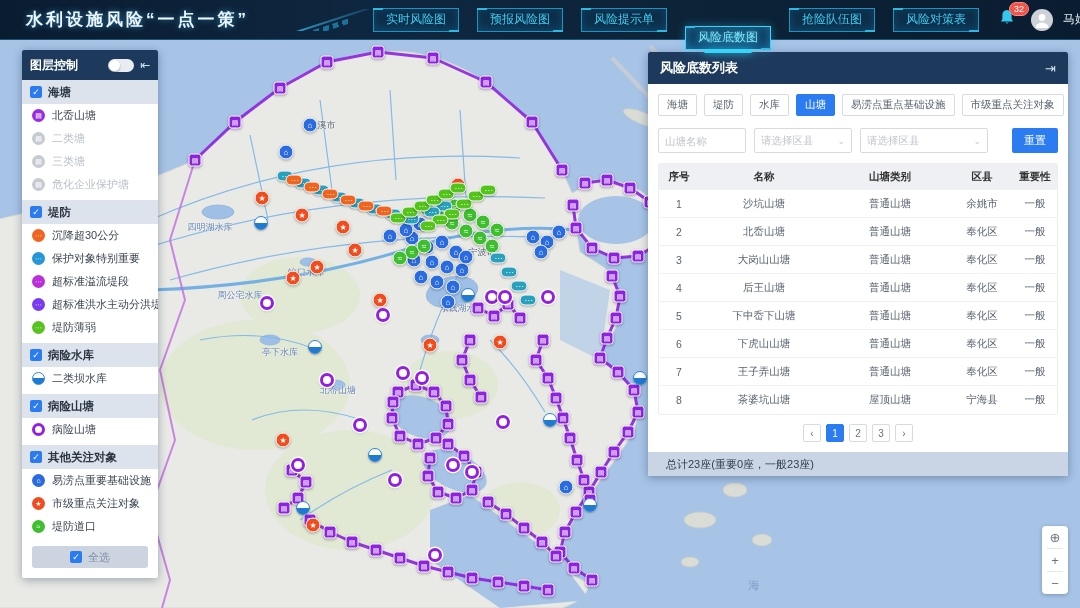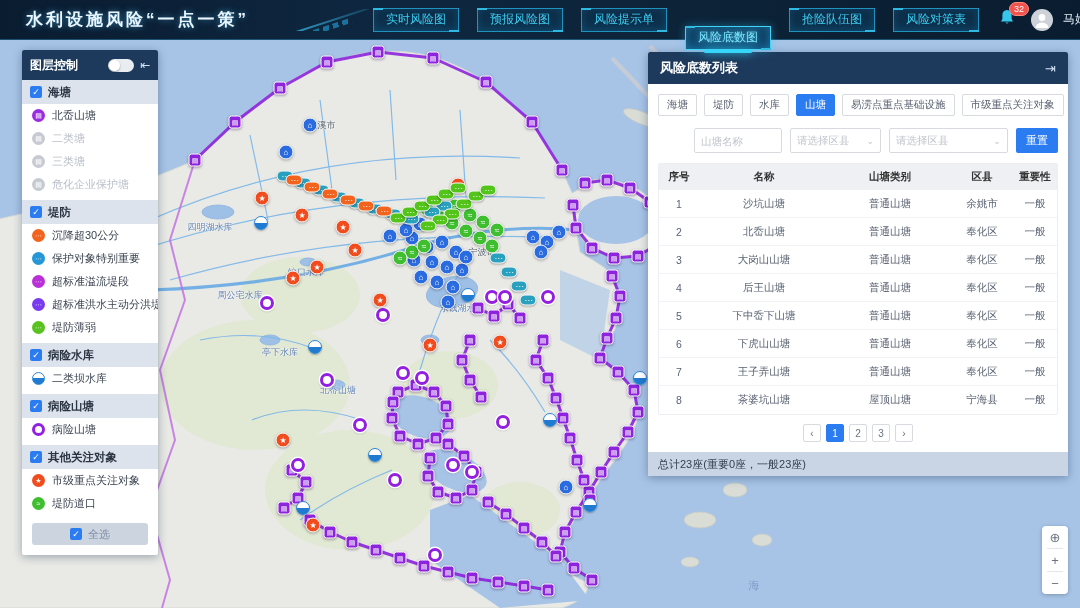--- a/index.html
+++ b/index.html
@@ -84,41 +84,41 @@
   
   .risk-panel { position:absolute; left:648px; top:52px; width:420px; z-index:20; background:#fff; border-radius:2px;
     overflow:hidden; box-shadow:0 2px 10px rgba(10,30,60,.35); }
   .rp-header { height:32px; background:#1d3a5c; display:flex; align-items:center; padding:0 12px; }
   .rp-title { color:#fff; font-size:13px; font-weight:bold; flex:1; }
   .rp-collapse { color:#cfe0f2; font-size:13px; cursor:pointer; }
   .rp-tabs { display:flex; gap:7px; padding:10px 10px 8px; }
   .rtab { height:22px; padding:0 8px; display:flex; align-items:center; border:1px solid #d7dade; border-radius:2px;
     font-size:10.5px; color:#5a6372; cursor:pointer; white-space:nowrap; background:#fff; }
   .rtab.active { background:#2b7cf0; border-color:#2b7cf0; color:#fff; }
-  .rp-filters { display:flex; gap:8px; padding:4px 10px 10px; align-items:center;margin-left:36px; }
+  .rp-filters { display:flex; gap:8px; padding:4px 10px 10px; align-items:center; }
   .f-input { width:88px; height:25px; border:1px solid #d7dade; border-radius:2px; font-size:10.5px; padding:0 6px;
     color:#333; outline:none; font-family:inherit; }
   .f-input::placeholder { color:#c0c4cc; }
   .f-select { height:25px; border:1px solid #d7dade; border-radius:2px; display:flex; align-items:center;
     justify-content:space-between; padding:0 6px; color:#c0c4cc; font-size:10.5px; cursor:pointer; }
   .f-select .chev { color:#c0c4cc; font-size:9px; }
   .f-sel-district { width:98px; } .f-sel-importance { width:128px; }
   .reset-btn { margin-left:auto; width:46px; height:25px; background:#2b7cf0; color:#fff; font-size:11px; border:none;
     border-radius:2px; cursor:pointer; font-family:inherit; }
   .rp-table { margin:0 10px; border:1px solid #eceef2; border-radius:2px; overflow:hidden; }
   .t-row { display:flex; align-items:center; height:28px; border-bottom:1px solid #f0f2f5; font-size:10.5px; color:#5a6372; }
   .t-row:last-child { border-bottom:none; }
   .t-row.head { background:#eef0f4; color:#333; font-weight:bold; height:26px; }
   .t-c { padding:0 4px; text-align:center; white-space:nowrap; overflow:hidden; }
   .c0{width:40px;} .c1{width:130px;} .c2{width:122px;} .c3{width:62px;} .c4{width:44px;}
   .rp-pagination { display:flex; justify-content:center; gap:5px; padding:9px 0 10px; }
   .pg { min-width:18px; height:18px; border:1px solid #d7dade; border-radius:2px; display:flex; align-items:center;
     justify-content:center; font-size:10px; color:#6a7280; cursor:pointer; background:#fff; }
   .pg.active { background:#2b7cf0; border-color:#2b7cf0; color:#fff; }
-  .rp-summary { height:24px; background:#c9d4e4; display:flex; align-items:center; padding:0 10px; font-size:11px; color:#33404f; }
+  .rp-summary { height:24px; background:#c9d4e4; display:flex; align-items:center; padding:0 18px; font-size:11px; color:#33404f; }
 </style>
 </head>
 <body>
 
 <div class="app">
 
   <div class="map-area">
     <svg class="map-svg" width="1080" height="568" viewBox="0 0 1080 568">
 
       <path d="M -5,180 C 60,165 130,150 195,120 C 225,95 255,65 280,48 C 300,33 340,14 378,12
@@ -531,20 +531,24 @@
         </div>
         <div class="lp-item">
           <div class="lg-ic ring"></div>
           <div class="lbl">病险山塘</div>
         </div>
         <div class="lp-section-h">
           <div class="cbx">✓</div>
           <div class="lp-sec-title">其他关注对象</div>
         </div>
         <div class="lp-item">
+          <div class="lg-ic" style="background: rgb(42, 107, 224);">⌂</div>
+          <div class="lbl">易涝点重要基础设施</div>
+        </div>
+        <div class="lp-item">
           <div class="lg-ic" style="background: rgb(240, 76, 30);">★</div>
           <div class="lbl">市级重点关注对象</div>
         </div>
         <div class="lp-item">
           <div class="lg-ic" style="background: rgb(63, 191, 47);">≈</div>
           <div class="lbl">堤防道口</div>
         </div>
       </div>
     <div class="select-all">
       <div class="cbx">✓</div>

